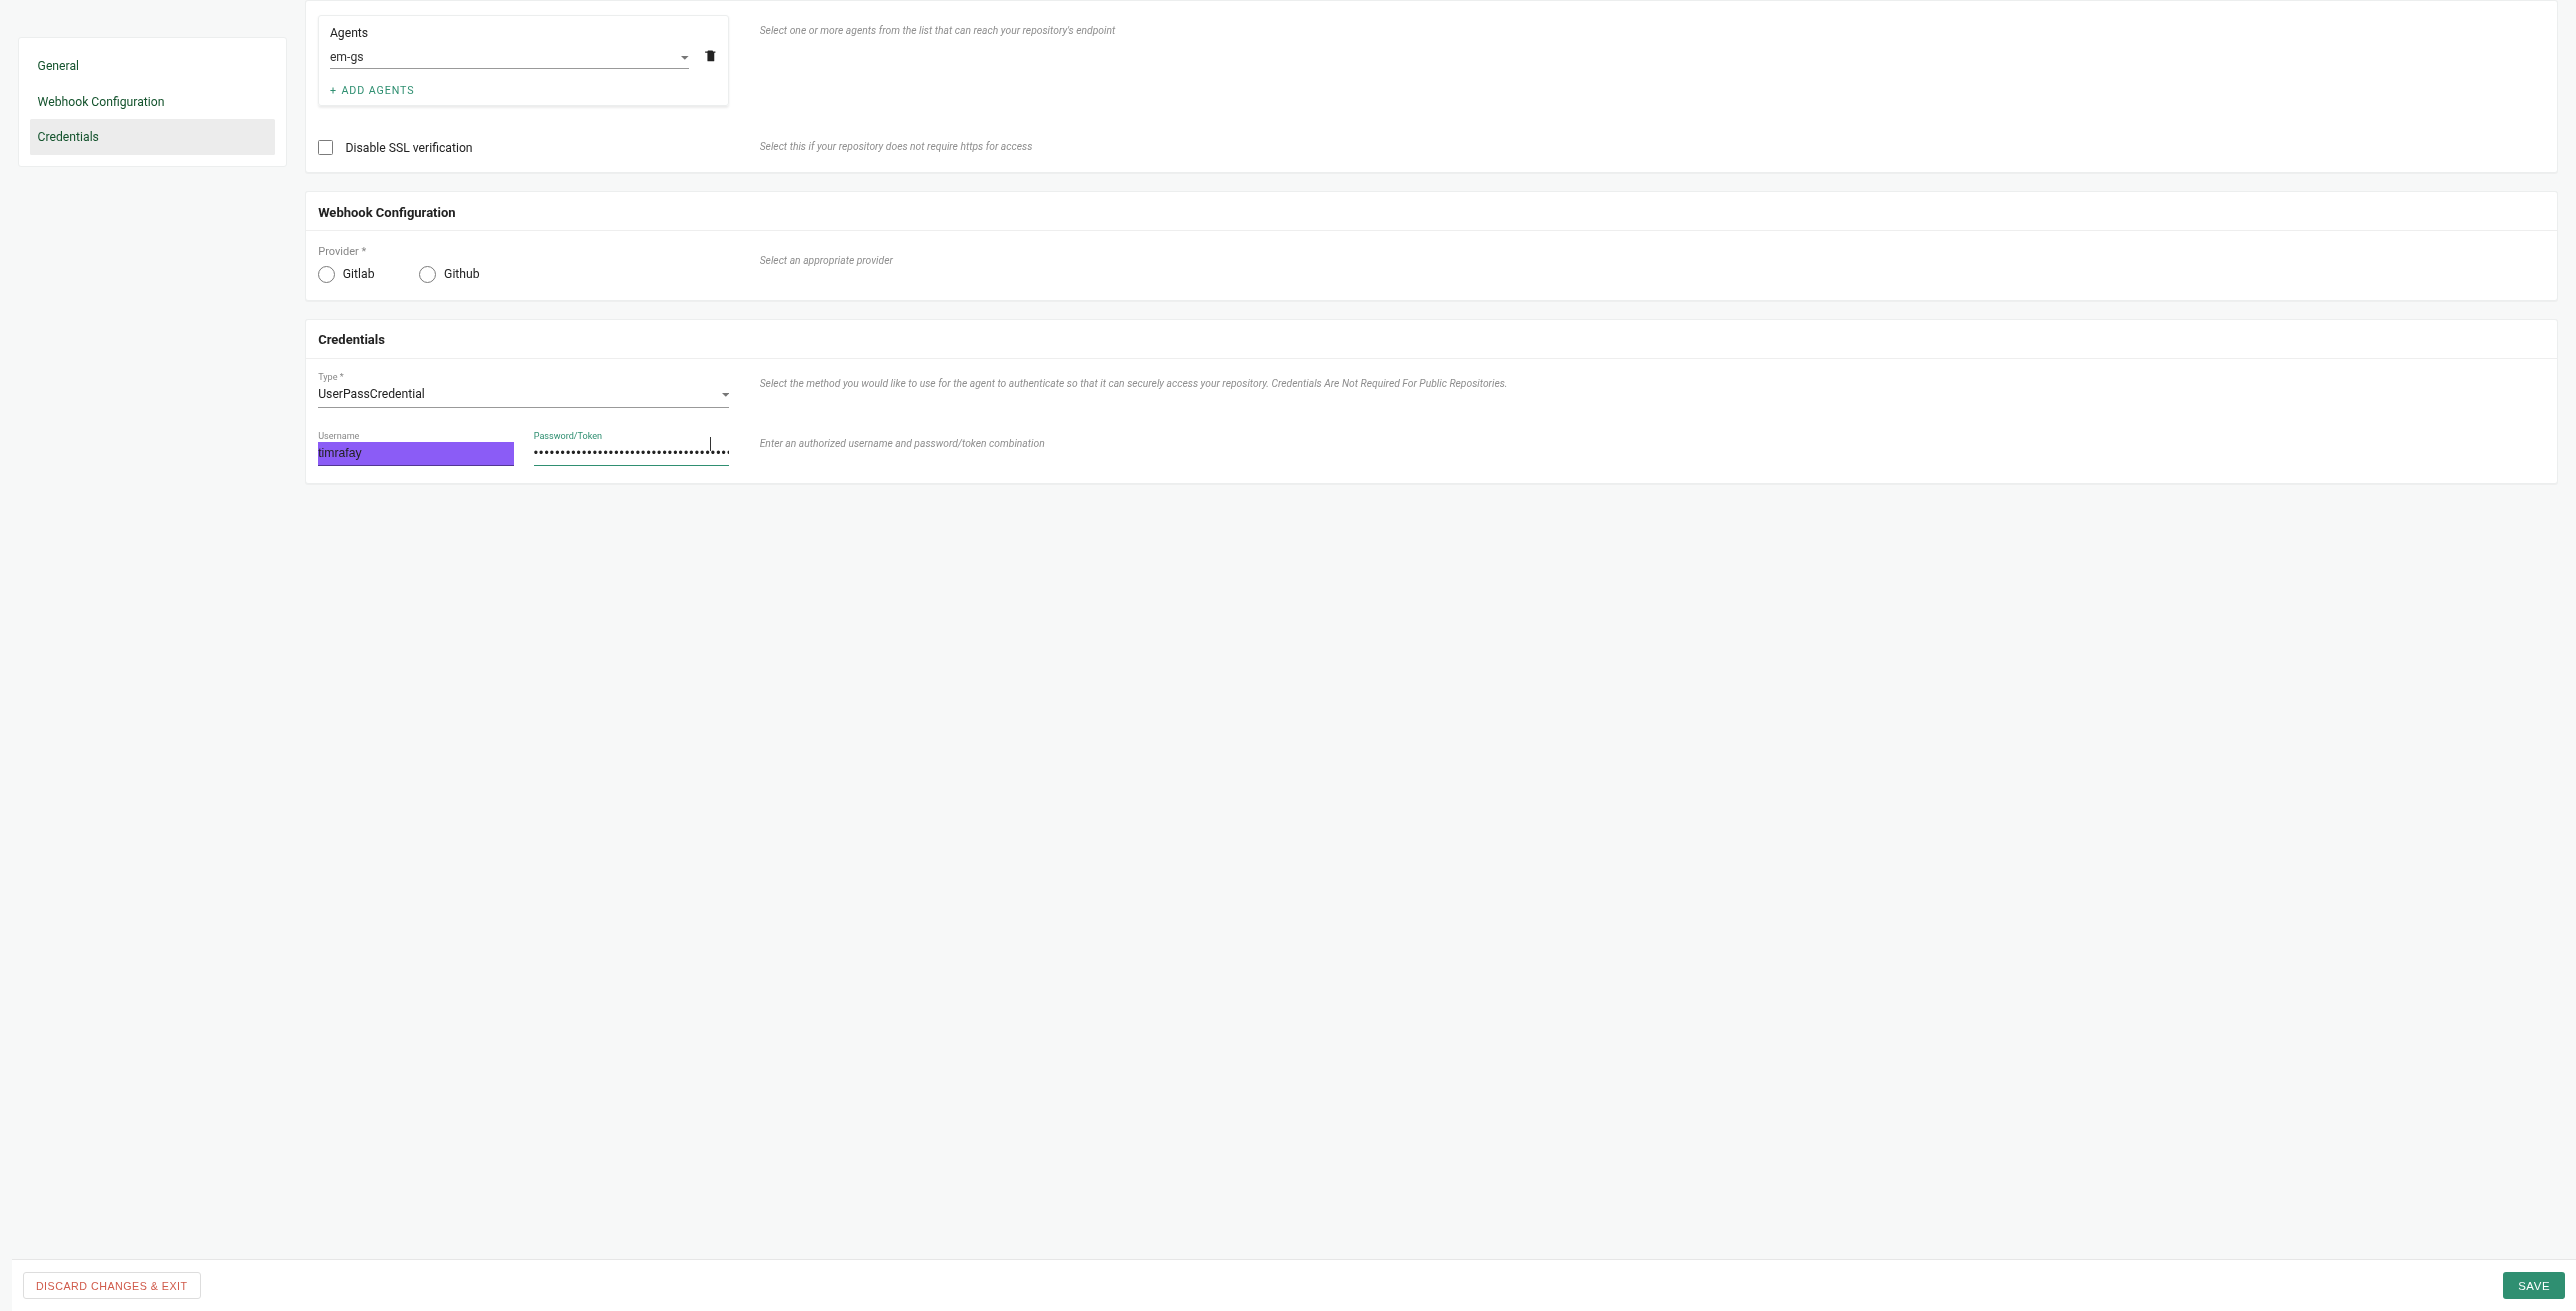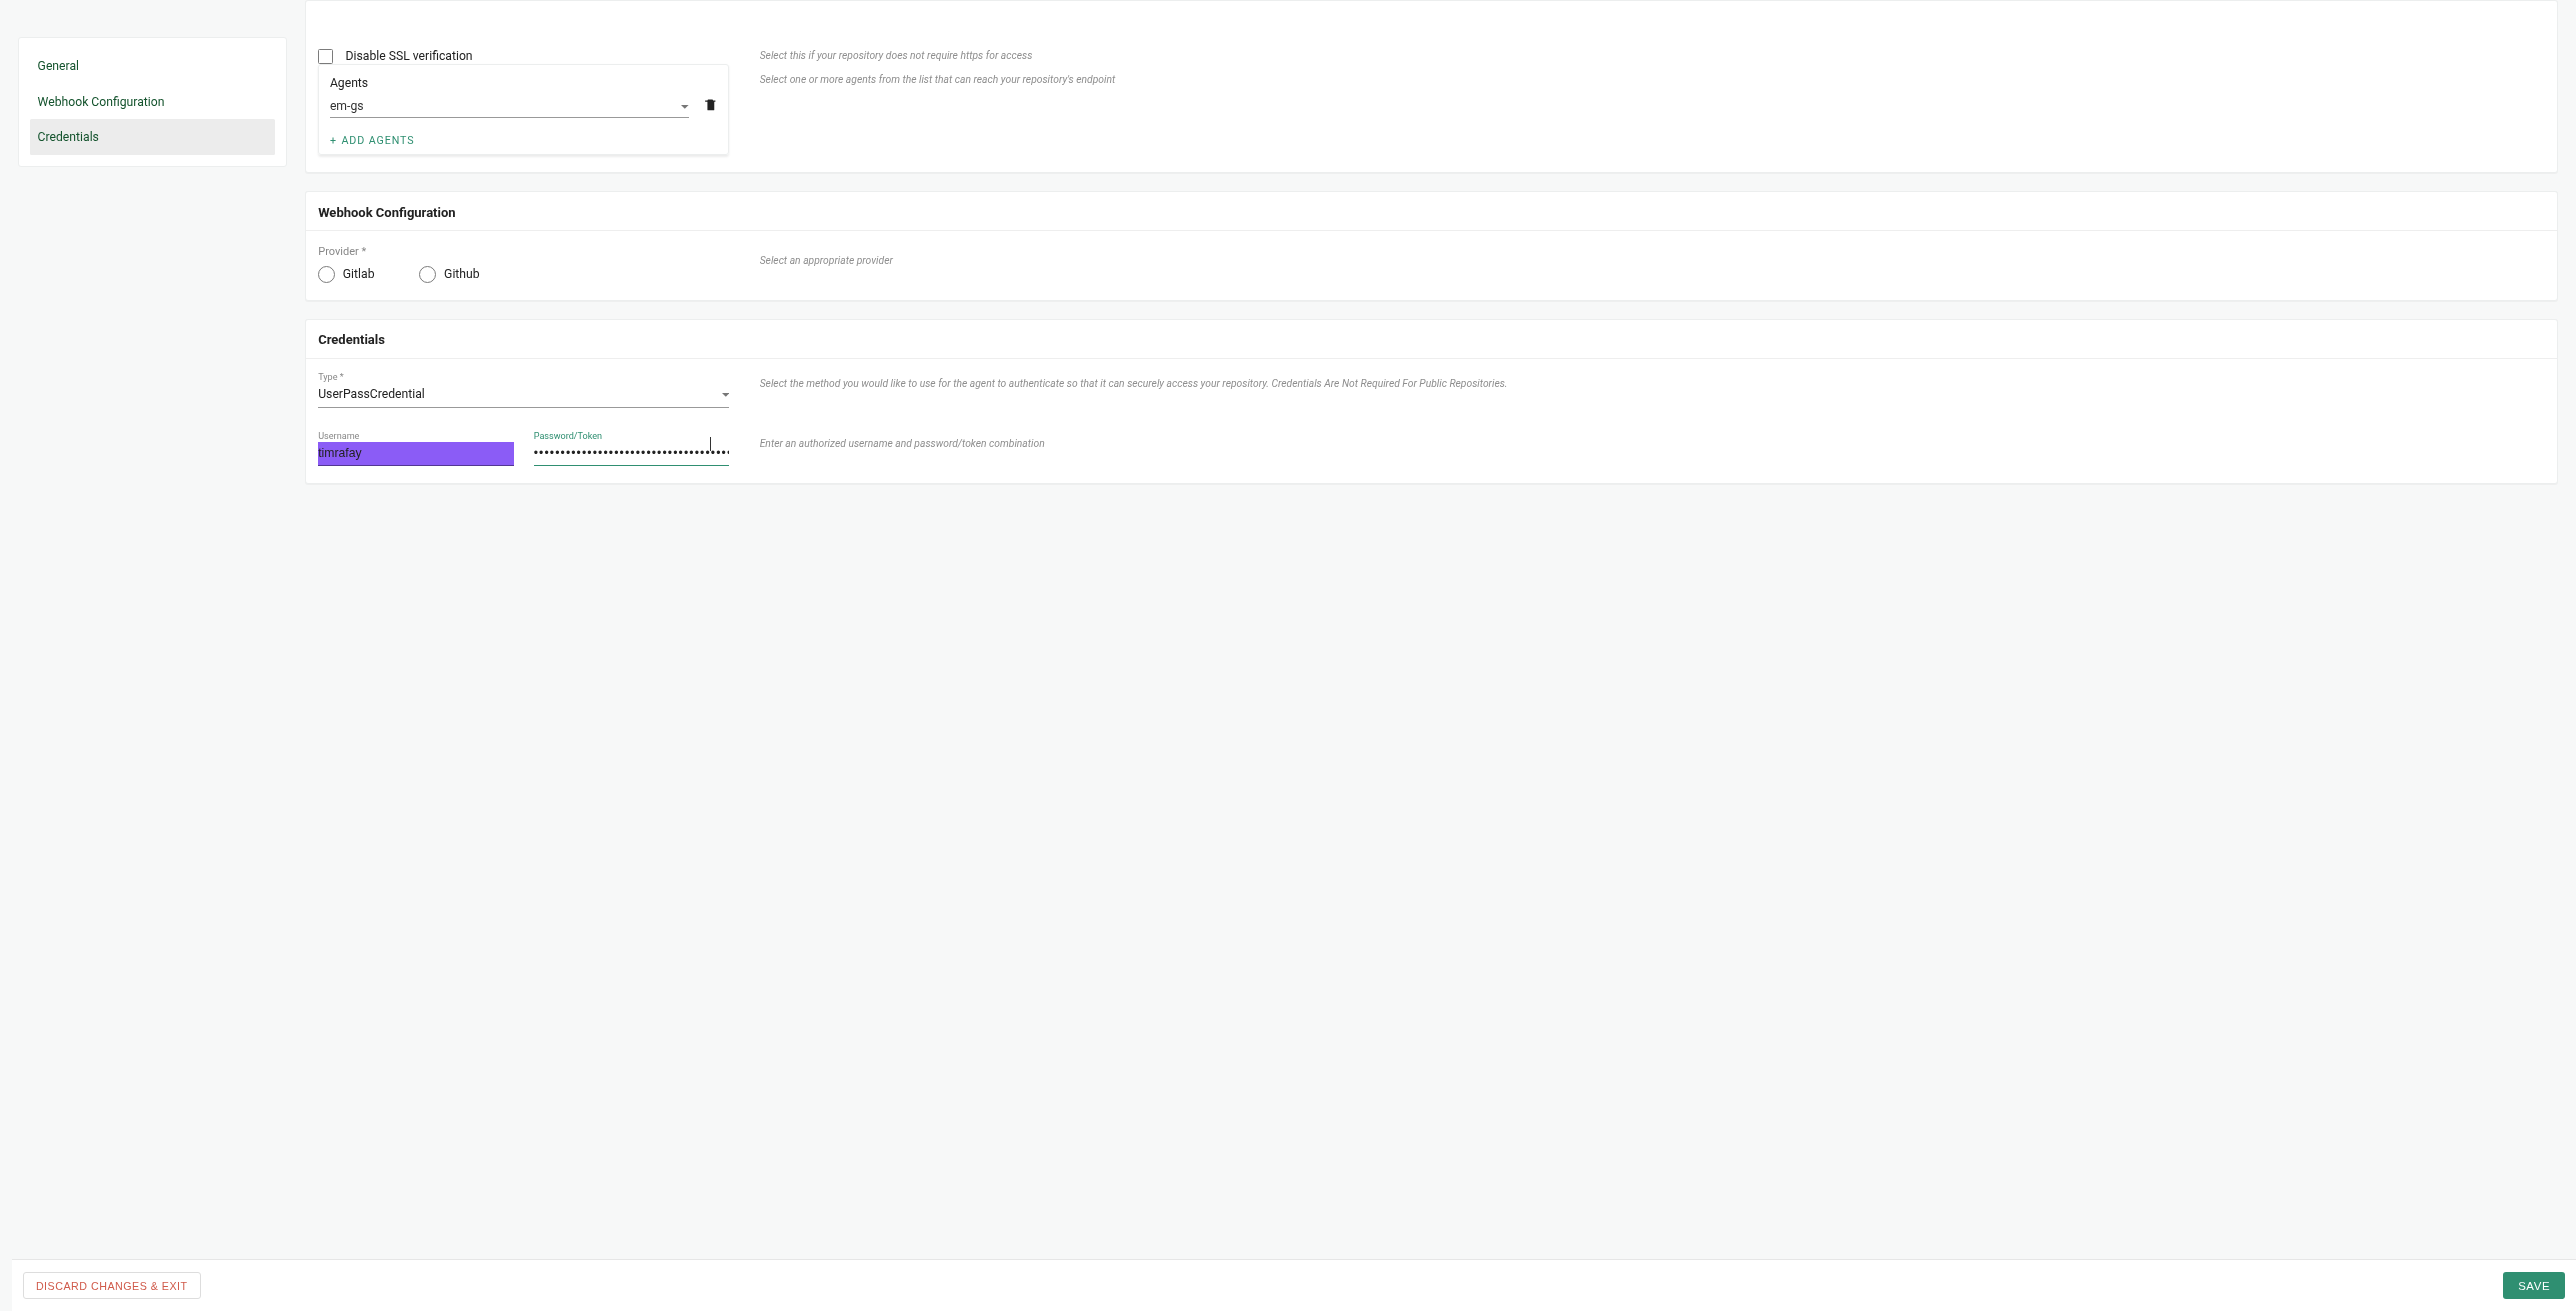--- a/index.html
+++ b/index.html
@@ -164,32 +164,20 @@
       <div class="side-item">General</div>
       <div class="side-item">Webhook Configuration</div>
       <div class="side-item selected">Credentials</div>
     </div>
   </div>
 
   <div class="main">
 
     <div class="card">
       <div class="card-body">
-
-        <div class="row" style="margin-top:34px;">
-          <div class="left-col">
-            <div class="check-row">
-              <div class="check"></div>
-              <span>Disable SSL verification</span>
-            </div>
-          </div>
-          <div class="right-col" style="padding-top:0;">
-            <div class="hint">Select this if your repository does not require https for access</div>
-          </div>
-        </div>
 
         <div class="row">
           <div class="left-col">
             <div class="agents-card">
               <div class="agents-label">Agents</div>
               <div class="agents-select-row">
                 <div class="mui-select">
                   <span>em-gs</span>
                   <span class="caret">
                     <svg viewBox="0 0 10 6">
@@ -206,20 +194,32 @@
               <div class="add-agents">
                 <span class="plus">+</span><span>ADD  AGENTS</span>
               </div>
             </div>
           </div>
           <div class="right-col">
             <div class="hint">Select one or more agents from the list that can reach your repository's endpoint</div>
           </div>
         </div>
 
+        <div class="row" style="margin-top:34px;">
+          <div class="left-col">
+            <div class="check-row">
+              <div class="check"></div>
+              <span>Disable SSL verification</span>
+            </div>
+          </div>
+          <div class="right-col" style="padding-top:0;">
+            <div class="hint">Select this if your repository does not require https for access</div>
+          </div>
+        </div>
+
 
       </div>
     </div>
 
     <div class="card">
       <div class="card-header">Webhook Configuration</div>
       <div class="card-body">
         <div class="row">
           <div class="left-col">
             <div class="field-label">Provider *</div>

